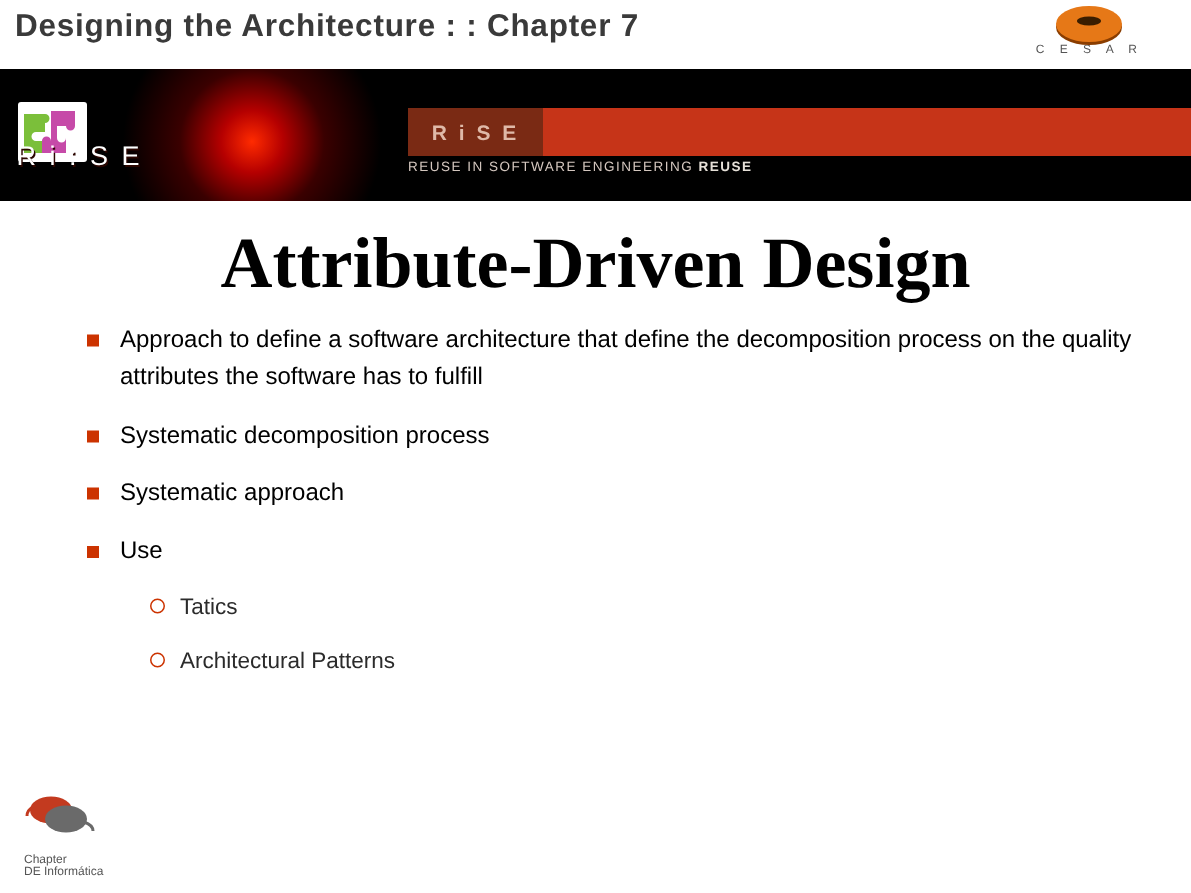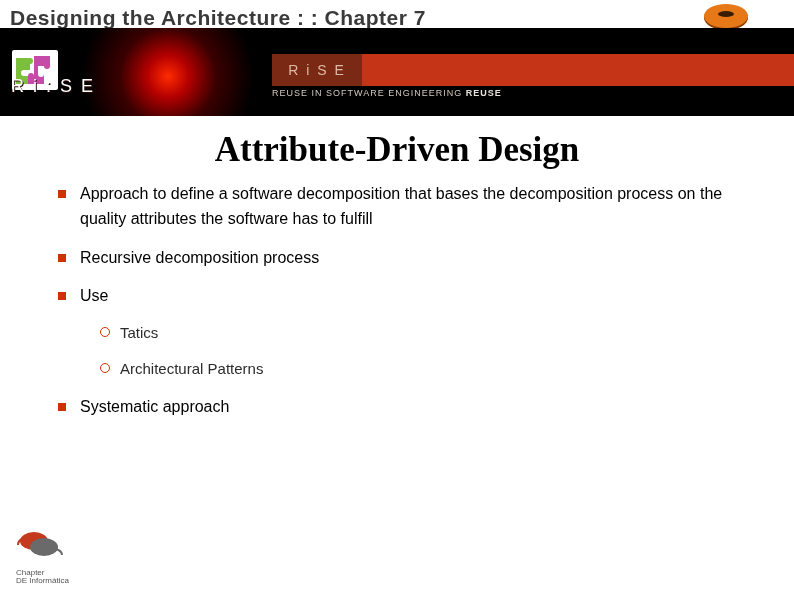--- a/index.html
+++ b/index.html
@@ -8,21 +8,21 @@
     height: 595px;
     font-family: Verdana, Geneva, sans-serif;
     background: #fff;
     position: relative;
     overflow: hidden;
   }
   .header-row {
     display: flex;
     align-items: flex-start;
     padding: 6px 10px 0 10px;
-    height: 28px;
+    height: 46px;
   }
   .chapter-title {
     font-size: 21px;
     font-weight: bold;
     color: #3a3a3a;
     flex: 1;
     letter-spacing: 0.5px;
   }
   .cesar-logo {
     display: flex;
@@ -93,21 +93,21 @@
     height: 32px;
     width: 90px;
     background: #7a2a14;
     display: flex;
     align-items: center;
     justify-content: center;
   }
   .rise-badge-text {
     color: #dfb9a8;
     font-size: 14px;
-    font-weight: normal;
+    font-weight: bold;
     letter-spacing: 2px;
   }
   .rise-tagline {
     position: absolute;
     left: 0; top: 60px;
     color: #d4c7bf;
     font-size: 9px;
     letter-spacing: 1px;
   }
   .rise-tagline .bold { font-weight: bold; color: #e6e0d8; }
@@ -119,21 +119,21 @@
   }
   .rise-label-top .r1 {
     color: #fff;
     font-size: 18px;
     font-weight: normal;
     letter-spacing: 2px;
     text-shadow: 1px 1px 0 #2b0600;
   }
   .slide-title {
     font-family: "Times New Roman", Times, serif;
-    font-size: 35px;
+    font-size: 48px;
     color: #000;
     text-align: center;
     margin: 14px 0 12px 0;
   }
   .content {
     padding: 0 30px 0 50px;
   }
   ul.lvl1 {
     list-style: none;
   }
@@ -221,30 +221,30 @@
     <div class="rise-tagline">
       <span>REUSE IN SOFTWARE ENGINEERING </span><span class="bold">REUSE</span>
     </div>
   </div>
 </div>
 
 <h1 class="slide-title">Attribute-Driven Design</h1>
 
 <div class="content">
   <ul class="lvl1">
-    <li><span>Approach to define a software decomposition that bases the decomposition process on the quality attributes the software has to fulfill</span></li>
-    <li><span>Recursive decomposition process</span></li>
+    <li><span>Approach to define a software architecture that define the decomposition process on the quality attributes the software has to fulfill</span></li>
+    <li><span>Systematic decomposition process</span></li>
+    <li><span>Systematic approach</span></li>
     <li>
       <span>Use</span>
       <ul class="lvl2">
         <li><span>Tatics</span></li>
         <li><span>Architectural Patterns</span></li>
       </ul>
     </li>
-    <li><span>Systematic approach</span></li>
   </ul>
 </div>
 
 <div class="footer-logo">
   <svg viewBox="0 0 60 40">
     <ellipse cx="18" cy="16" rx="14" ry="9" fill="#c33a1f"></ellipse>
     <ellipse cx="28" cy="22" rx="14" ry="9" fill="#6a6a6a"></ellipse>
     <path d="M6 14 q-4 2 -4 6" stroke="#c33a1f" stroke-width="2" fill="none"></path>
     <path d="M40 24 q6 2 6 6" stroke="#6a6a6a" stroke-width="2" fill="none"></path>
   </svg>

